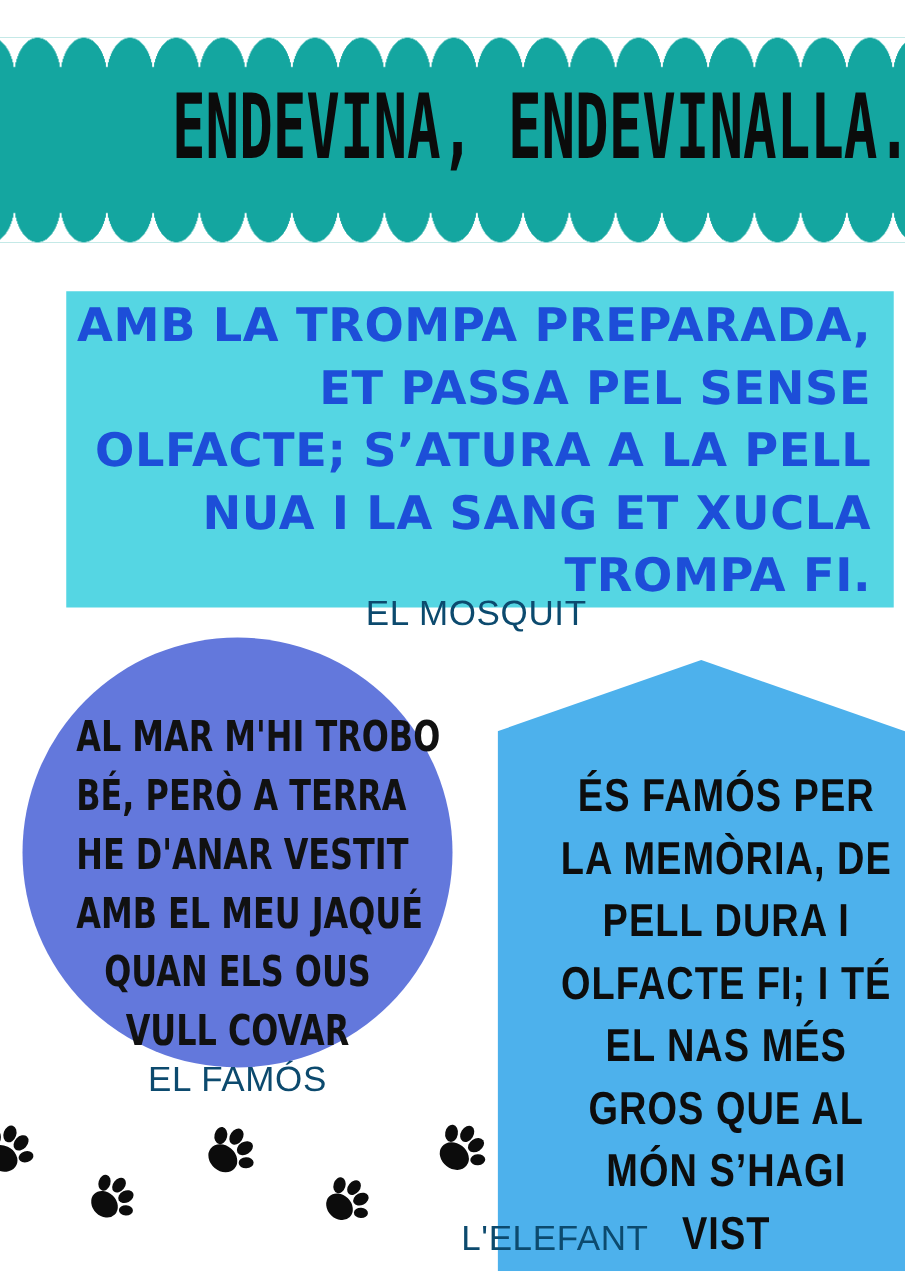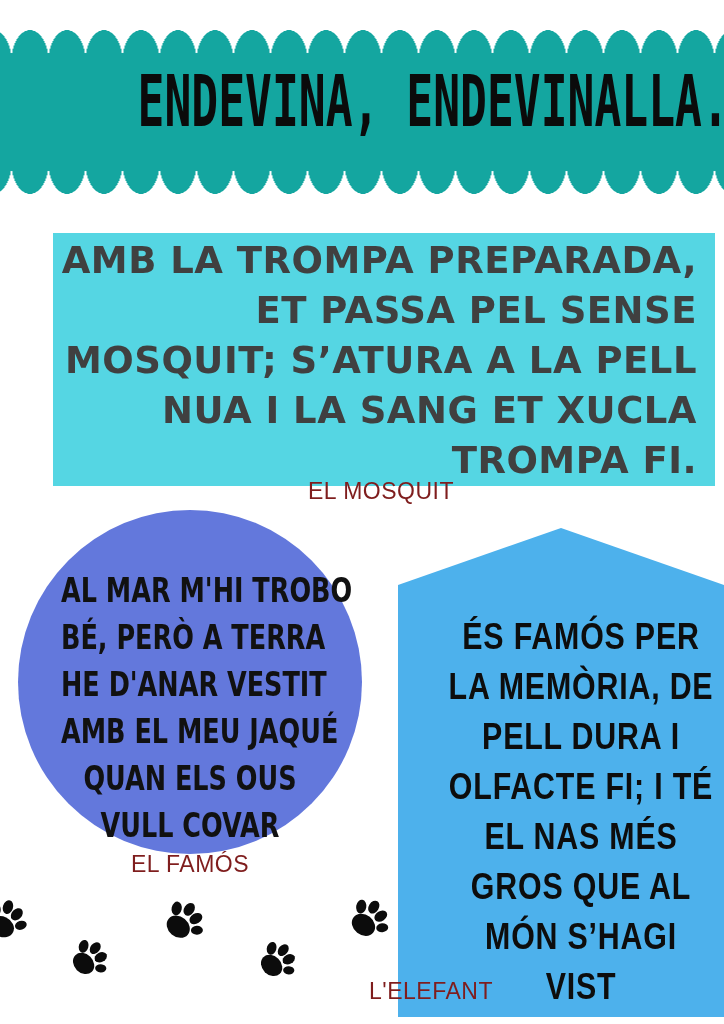--- a/index.html
+++ b/index.html
@@ -31,21 +31,21 @@
     color:#0b0b0b; white-space:nowrap;
     transform:scaleX(0.62); transform-origin:50% 50%;
   }
   
   .riddle-rect {
     position:absolute; left:53px; top:233px; width:662px; height:253px;
     background:#55d6e3;
     box-sizing:border-box; padding:3px 18px 0 0;
     text-align:right;
     font-weight:bold; font-size:37px; line-height:50px;
-    letter-spacing:0.5px; color:#404040; white-space:nowrap;
+    letter-spacing:0.5px; color:#1d4ed8; white-space:nowrap;
   }
   
   .riddle-circle {
     position:absolute; left:18px; top:510px; width:344px; height:344px;
     border-radius:50%; background:#6378dc;
   }
   .riddle-circle .text {
     position:absolute; left:0; top:0; width:100%;
     box-sizing:border-box; padding-top:57px;
     text-align:center;
@@ -65,43 +65,43 @@
     text-align:center;
     font-family:"Liberation Sans", sans-serif;
     font-weight:bold; font-size:37px; line-height:50px;
     letter-spacing:1px; color:#0d0d0d; white-space:nowrap;
     transform:scaleX(0.82); transform-origin:50% 0;
   }
   
   .answer {
     position:absolute;
     font-family:"Liberation Sans", sans-serif;
-    font-size:23px; line-height:30px; letter-spacing:0.5px;
-    color:#7f1d1d; white-space:nowrap;
+    font-size:28px; line-height:30px; letter-spacing:0.5px;
+    color:#0c4a6e; white-space:nowrap;
   }
   .answer-mosquit { left:381px; top:476px; transform:translateX(-50%); }
   .answer-pingui  { left:190px; top:849px; transform:translateX(-50%); }
   .answer-elefant { left:369px; top:976px;text-align:center; }
   
   .paw { position:absolute; overflow:visible; }
 </style>
 </head>
 <body>
 
 <div class="page">
 
   <div class="banner-scallops-top"></div>
   <div class="banner-band"></div>
   <div class="banner-scallops-bottom"></div>
   <div class="title">ENDEVINA, ENDEVINALLA...</div>
 
   <div class="riddle-rect">
     <div>AMB LA TROMPA PREPARADA,</div>
     <div>ET PASSA PEL SENSE</div>
-    <div>MOSQUIT; S’ATURA A LA PELL</div>
+    <div>OLFACTE; S’ATURA A LA PELL</div>
     <div>NUA I LA SANG ET XUCLA</div>
     <div>TROMPA FI.</div>
   </div>
   <div class="answer answer-mosquit">EL MOSQUIT</div>
 
   <div class="riddle-circle">
     <div class="text">
       <div>AL MAR M'HI TROBO</div>
       <div>BÉ, PERÒ A TERRA</div>
       <div>HE D'ANAR VESTIT</div>

